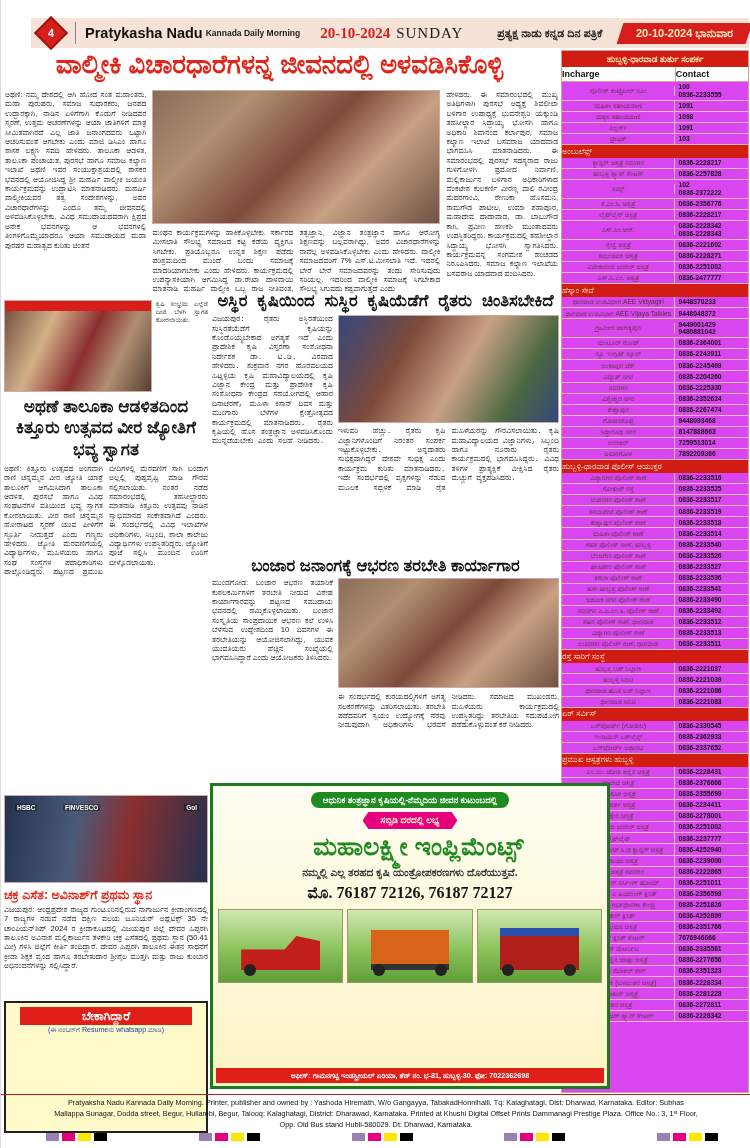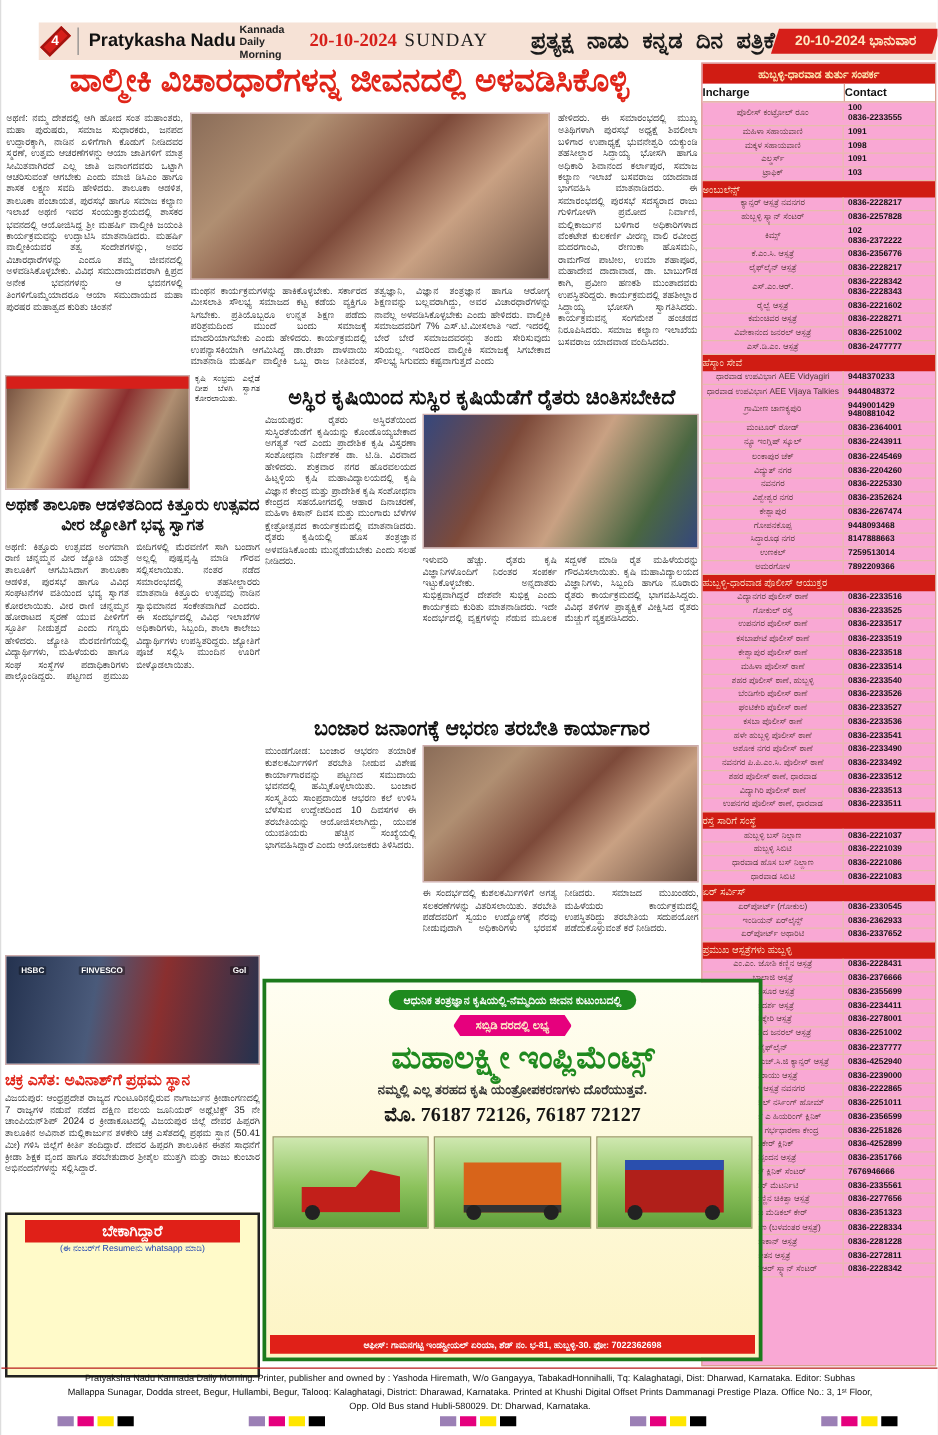--- a/index.html
+++ b/index.html
@@ -11,21 +11,21 @@
   .masthead{position:absolute;top:18px;left:30px;width:718px;height:30px;background:#f6e2d6;
             display:flex;align-items:center;}
   .diamond{width:20px;height:20px;background:#d61f1a;transform:rotate(45deg);margin-left:8px;
            display:flex;align-items:center;justify-content:center;border:2px solid #a31410;}
   .diamond span{transform:rotate(-45deg);color:#ffffff;font-weight:bold;font-size:11px;}
   .mast-div{width:1px;height:22px;background:#888;margin:0 9px 0 12px;}
   .paper-name{font-weight:bold;font-size:14.5px;color:#111;white-space:nowrap;}
   .paper-sub{font-size:8.5px;color:#222;font-weight:bold;margin-left:3px;}
   .mast-date{font-family:"Liberation Serif",serif;font-weight:bold;font-size:15px;color:#d61f1a;margin-left:20px;white-space:nowrap;}
   .mast-day{font-family:"Liberation Serif",serif;font-size:15px;color:#1a1a1a;margin-left:6px;letter-spacing:1px;}
-  .mast-kn{font-weight:bold;font-size:18px;color:#1a1a1a;margin-left:34px;white-space:nowrap;font-family:Liberation Mono, monospace;}
+  .mast-kn{font-weight:bold;font-size:11px;color:#1a1a1a;margin-left:34px;white-space:nowrap;}
   .mast-tag{margin-left:auto;margin-right:0;background:#d61f1a;color:#ffe9c2;font-weight:bold;
             font-size:11px;padding:4px 16px;transform:skew(-18deg);white-space:nowrap;}
   .mast-tag>span{display:inline-block;transform:skew(18deg);}
 
   
   .main-headline{position:absolute;top:50px;left:0;width:557px;text-align:center;color:#e02519;
                  font-weight:bold;font-size:26px;line-height:1.1;}
 
   
   .jtxt{font-size:7.6px;line-height:1.24;text-align:justify;color:#222;overflow:hidden;}
@@ -46,42 +46,42 @@
   #art1 .cmid{width:289px;}
   #art1 .cmid .photo{height:132px;}
   #art1 .cmid .twocol{height:76px;margin-top:4px;}
   #art1 .c3{width:112px;height:214px;}
 
   
   #leftcol{position:absolute;top:300px;left:3px;width:204px;}
   .kit-row{display:flex;gap:4px;}
   .kit-row .photo{width:146px;height:90px;flex:none;}
   .kit-side{width:54px;height:90px;font-size:6.6px;}
-  .kit-headline{font-weight:bold;font-size:13px;line-height:1.25;text-align:center;color:#161616;margin-top:4px;}
+  .kit-headline{font-weight:bold;font-size:17px;line-height:1.25;text-align:center;color:#161616;margin-top:4px;}
   .kit-body{height:326px;margin-top:4px;}
   .hsbc{height:86px;margin-top:5px;}
   .sport-headline{color:#e02519;font-weight:bold;font-size:12.5px;text-align:left;margin-top:5px;}
   .sport-body{height:90px;margin-top:2px;}
   .wanted{margin-top:6px;border:2px solid #222;background:#fffac9;padding:4px 6px;text-align:center;height:120px;}
   .wanted-h{background:#e02018;color:#fff;font-weight:bold;font-size:12px;padding:2px 0;margin:0 8px;}
   .wanted-b{color:#1a3fae;font-size:7.2px;line-height:1.5;margin-top:4px;}
   .wanted-phone{color:#e02018;font-weight:bold;font-size:16.5px;margin-top:3px;font-family:"Liberation Serif",serif;}
   .wanted-note{color:#1a3fae;font-size:7px;margin-top:1px;}
 
   
-  #art2{position:absolute;top:309px;left:211px;width:347px;}
-  #art3{position:absolute;top:574px;left:211px;width:347px;}
+  #art2{position:absolute;top:293px;left:211px;width:347px;font-family:Liberation Mono, monospace;}
+  #art3{position:absolute;top:556px;left:211px;width:347px;}
   .art-flex{display:flex;gap:5px;margin-top:4px;}
   .art-flex .ca{width:121px;flex:none;}
   .art-flex .cb{flex:1;}
   #art2 .ca{height:232px;} #art2 .cb .photo{height:106px;} #art2 .cb .twocol{height:120px;margin-top:4px;}
   #art3 .ca{height:196px;} #art3 .cb .photo{height:108px;} #art3 .cb .twocol{height:82px;margin-top:4px;}
 
   
-  #sidebar{position:absolute;top:50px;left:560px;width:188px;height:1043px;background:#f9a8d4;
+  #sidebar{position:absolute;top:50px;left:560px;width:188px;height:1043px;background:#d946ef;
            border:1px solid #d9a08e;box-sizing:border-box;overflow:hidden;}
   .sb-title{background:#d01c13;color:#ffe9b0;font-weight:bold;font-size:8.6px;text-align:center;padding:2.5px 0;}
   .sb-colhead{display:flex;background:#fff;border-bottom:1px solid #d9a08e;font-weight:bold;font-size:9px;color:#111;}
   .sb-colhead div{padding:2px 0;}
   .sb-colhead .n{width:61%;border-right:1px solid #d9a08e;}
   .sb-colhead .c{width:39%;}
   .sb-sec{background:#d01c13;color:#fff3d6;font-weight:normal;font-size:8px;text-align:left;padding:1.5px 0;}
   .sb-row{display:flex;border-bottom:1px solid #e7bcab;align-items:center;}
   .sb-row .n{width:61%;border-right:1px solid #e7bcab;text-align:center;color:#4c3630;font-size:6.7px;
              line-height:1.15;padding:1.2px 2px;box-sizing:border-box;}
@@ -178,21 +178,21 @@
       </div>
     </div>
   </div>
 
   <div id="art3">
     <div class="art-headline">ಬಂಜಾರ ಜನಾಂಗಕ್ಕೆ ಆಭರಣ ತರಬೇತಿ ಕಾರ್ಯಾಗಾರ</div>
     <div class="art-flex">
       <div class="ca jtxt">ಮುಂಡಗೋಡ: ಬಂಜಾರ ಆಭರಣ ತಯಾರಿಕೆ ಕುಶಲಕರ್ಮಿಗಳಿಗೆ ತರಬೇತಿ ನೀಡುವ ವಿಶೇಷ ಕಾರ್ಯಾಗಾರವನ್ನು ಪಟ್ಟಣದ ಸಮುದಾಯ ಭವನದಲ್ಲಿ ಹಮ್ಮಿಕೊಳ್ಳಲಾಯಿತು. ಬಂಜಾರ ಸಂಸ್ಕೃತಿಯ ಸಾಂಪ್ರದಾಯಿಕ ಆಭರಣ ಕಲೆ ಉಳಿಸಿ ಬೆಳೆಸುವ ಉದ್ದೇಶದಿಂದ 10 ದಿವಸಗಳ ಈ ತರಬೇತಿಯನ್ನು ಆಯೋಜಿಸಲಾಗಿದ್ದು, ಯುವಕ ಯುವತಿಯರು ಹೆಚ್ಚಿನ ಸಂಖ್ಯೆಯಲ್ಲಿ ಭಾಗವಹಿಸಿದ್ದಾರೆ ಎಂದು ಆಯೋಜಕರು ತಿಳಿಸಿದರು.</div>
       <div class="cb">
         <div class="photo ph-a"></div>
-        <div class="twocol jtxt">ಈ ಸಂದರ್ಭದಲ್ಲಿ ಕುಶಲಕರ್ಮಿಗಳಿಗೆ ಅಗತ್ಯ ಸಲಕರಣೆಗಳನ್ನು ವಿತರಿಸಲಾಯಿತು. ತರಬೇತಿ ಪಡೆದವರಿಗೆ ಸ್ವಯಂ ಉದ್ಯೋಗಕ್ಕೆ ನೆರವು ನೀಡುವುದಾಗಿ ಅಧಿಕಾರಿಗಳು ಭರವಸೆ ನೀಡಿದರು. ಸಮಾಜದ ಮುಖಂಡರು, ಮಹಿಳೆಯರು ಕಾರ್ಯಕ್ರಮದಲ್ಲಿ ಉಪಸ್ಥಿತರಿದ್ದು ತರಬೇತಿಯ ಸದುಪಯೋಗ ಪಡೆದುಕೊಳ್ಳುವಂತೆ ಕರೆ ನೀಡಿದರು.</div>
+        <div class="twocol jtxt">ಈ ಸಂದರ್ಭದಲ್ಲಿ ಕುರಯದಲ್ಮಿಗಳಿಗೆ ಅಗತ್ಯ ಸಲಕರಣೆಗಳನ್ನು ವಿತರಿಸಲಾಯಿತು. ತರಬೇತಿ ಪಡೆದವರಿಗೆ ಸ್ವಯಂ ಉದ್ಯೋಗಕ್ಕೆ ನೆರವು ನೀಡುವುದಾಗಿ ಅಧಿಕಾರಿಗಳು ಭರವಸೆ ನೀಡಿದರು. ಸಮಾಜದ ಮುಖಂಡರು, ಮಹಿಳೆಯರು ಕಾರ್ಯಕ್ರಮದಲ್ಲಿ ಉಪಸ್ಥಿತರಿದ್ದು ತರಬೇತಿಯ ಸದುಪಯೋಗ ಪಡೆದುಕೊಳ್ಳುವಂತೆ ಕರೆ ನೀಡಿದರು.</div>
       </div>
     </div>
   </div>
 
   <div id="sidebar">
     <div class="sb-title">ಹುಬ್ಬಳ್ಳಿ-ಧಾರವಾಡ ತುರ್ತು ಸಂಪರ್ಕ</div>
     <div class="sb-colhead">
       <div class="n">Incharge</div>
       <div class="c">Contact</div>
     </div>

